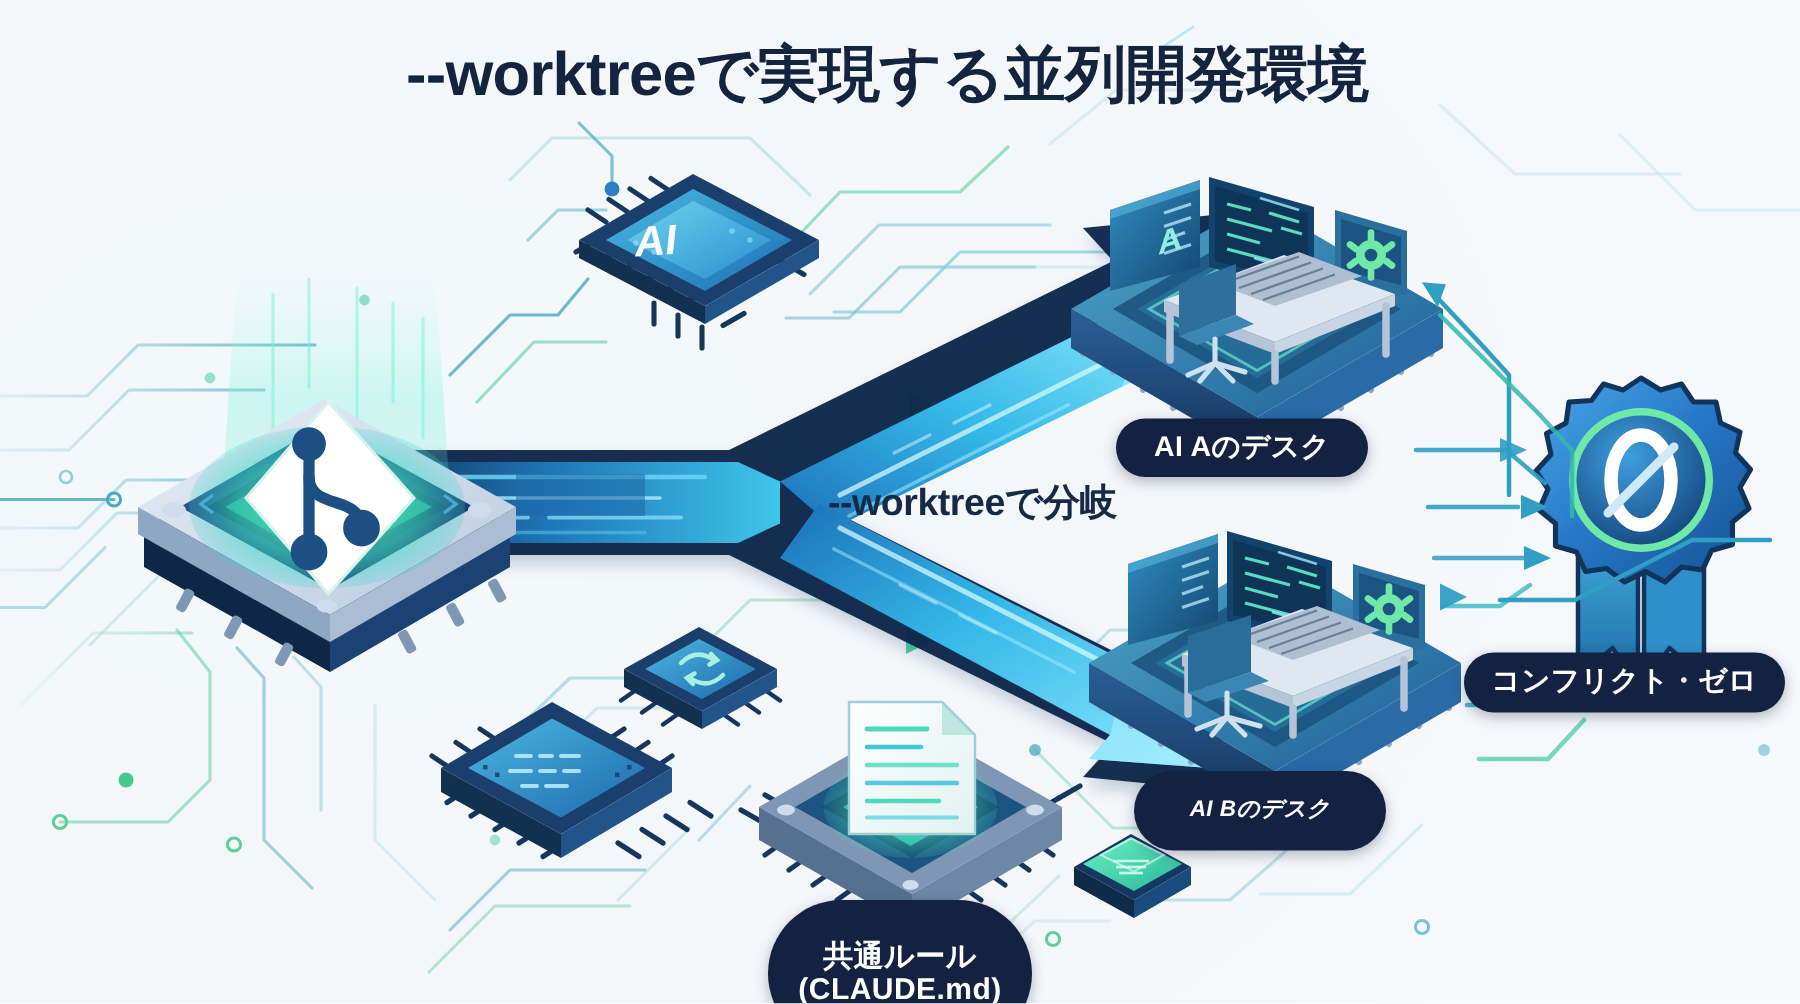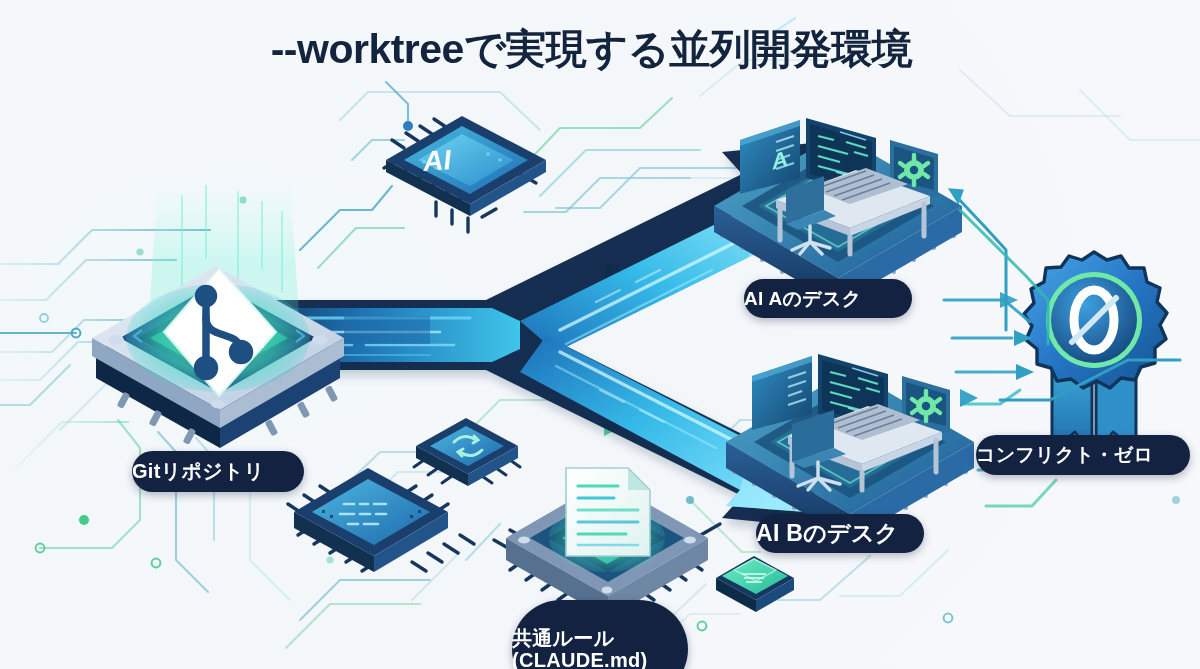--- a/index.html
+++ b/index.html
@@ -27,33 +27,33 @@
   }
   
   .pill {
     position: absolute;
     background: #142241;
     color: #ffffff;
     border-radius: 999px;
     font-weight: bold;
     letter-spacing: .3px;
     display: flex;
-    align-items: flex-start;
+    align-items: center;
     justify-content: center;
     flex-direction: column;
     text-align: center;
     box-shadow: 0 3px 9px rgba(15,30,60,.30);
     line-height: 1.12;
     white-space: nowrap;
     z-index: 40;
   }
   .pill span { display: block; }
   #pill-git       { left: 132px; top: 451px; width: 172px; height: 41px; font-size: 20px; }
   #pill-desk-a    { left: 744px; top: 279px; width: 168px; height: 39px; font-size: 19px; }
-  #pill-desk-b    { left: 756px; top: 514px; width: 168px; height: 39px; font-size: 23px; }
+  #pill-desk-b    { left: 756px; top: 514px; width: 168px; height: 53px; font-size: 15px; font-style: italic; }
   #pill-zero      { left: 976px; top: 435px; width: 214px; height: 40px; font-size: 19px; }
   #pill-claude    { left: 512px; top: 600px; width: 176px; height: 62px; font-size: 20px; padding: 18px 0; }
 
   
   #title {
     position: absolute;
     left: 0; right: 17px;
     top: 22px;
     text-align: center;
     font-size: 41px;
@@ -797,24 +797,22 @@
     <g fill="none" stroke="#2f9fc4" stroke-width="3" stroke-linecap="round">
       <path d="M1180 360 L1128 360 L1050 400 L1000 400"></path>
     </g>
     <path d="M996 392 l-16 8 16 8 z" fill="#2f9fc4" opacity="0"></path>
 
     <path d="M978 398 l-18 -9 0 18 z" fill="#2f9fc4" opacity=".95"></path>
   </svg>
 
   <div id="title">--worktreeで実現する並列開発環境</div>
 
-
-  <div class="pill" id="pill-git">
-    <span>Gitリポジトリ</span>
-  </div>
+  <div id="branch-caption">--worktreeで分岐</div>
+
 
   <div class="pill" id="pill-desk-a">
     <span>AI Aのデスク</span>
   </div>
 
   <div class="pill" id="pill-desk-b">
     <span>AI Bのデスク</span>
   </div>
 
   <div class="pill" id="pill-zero">

